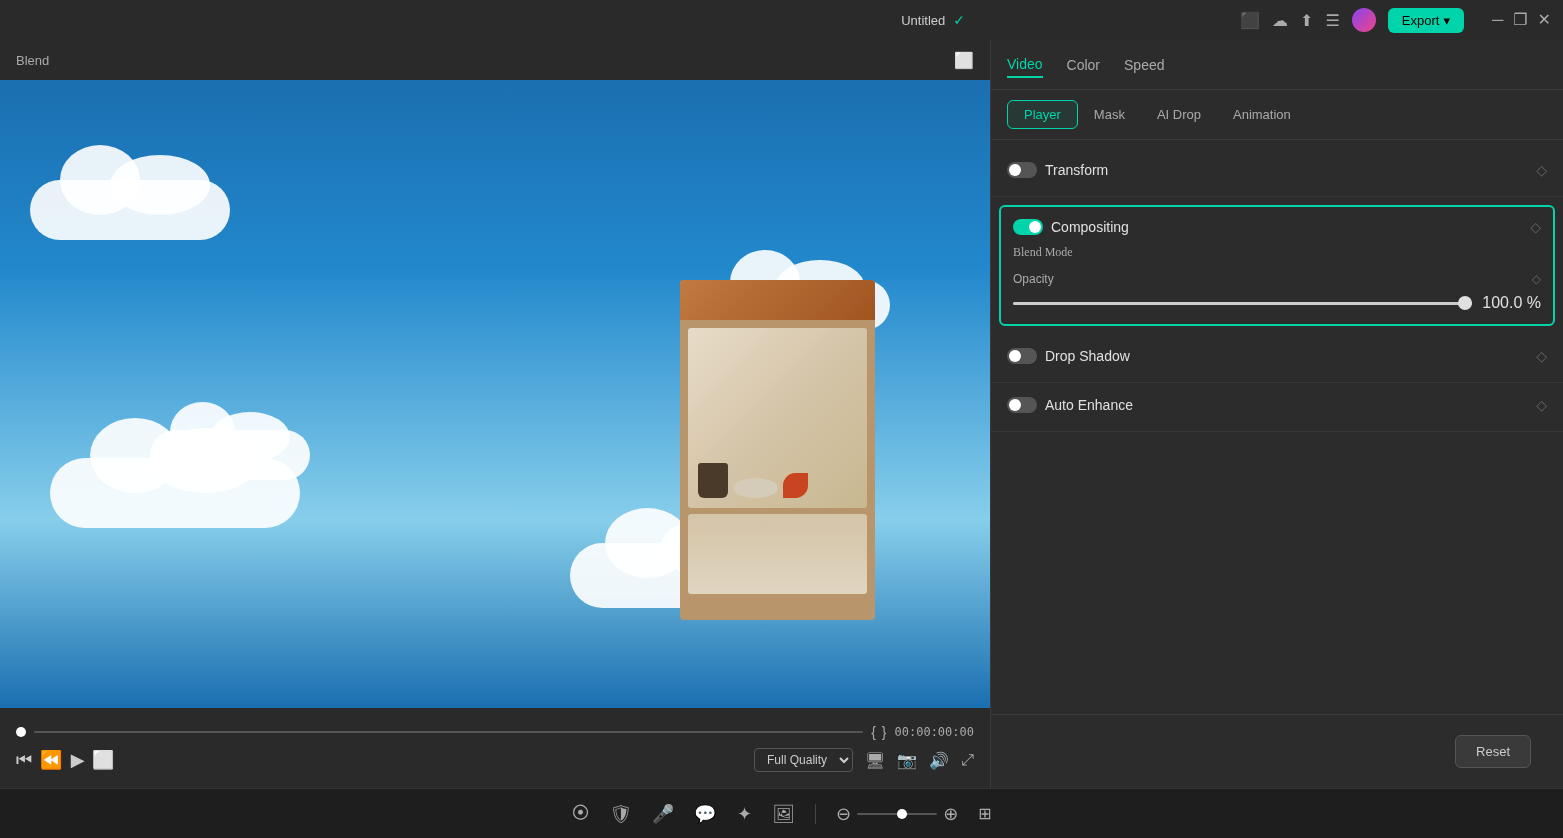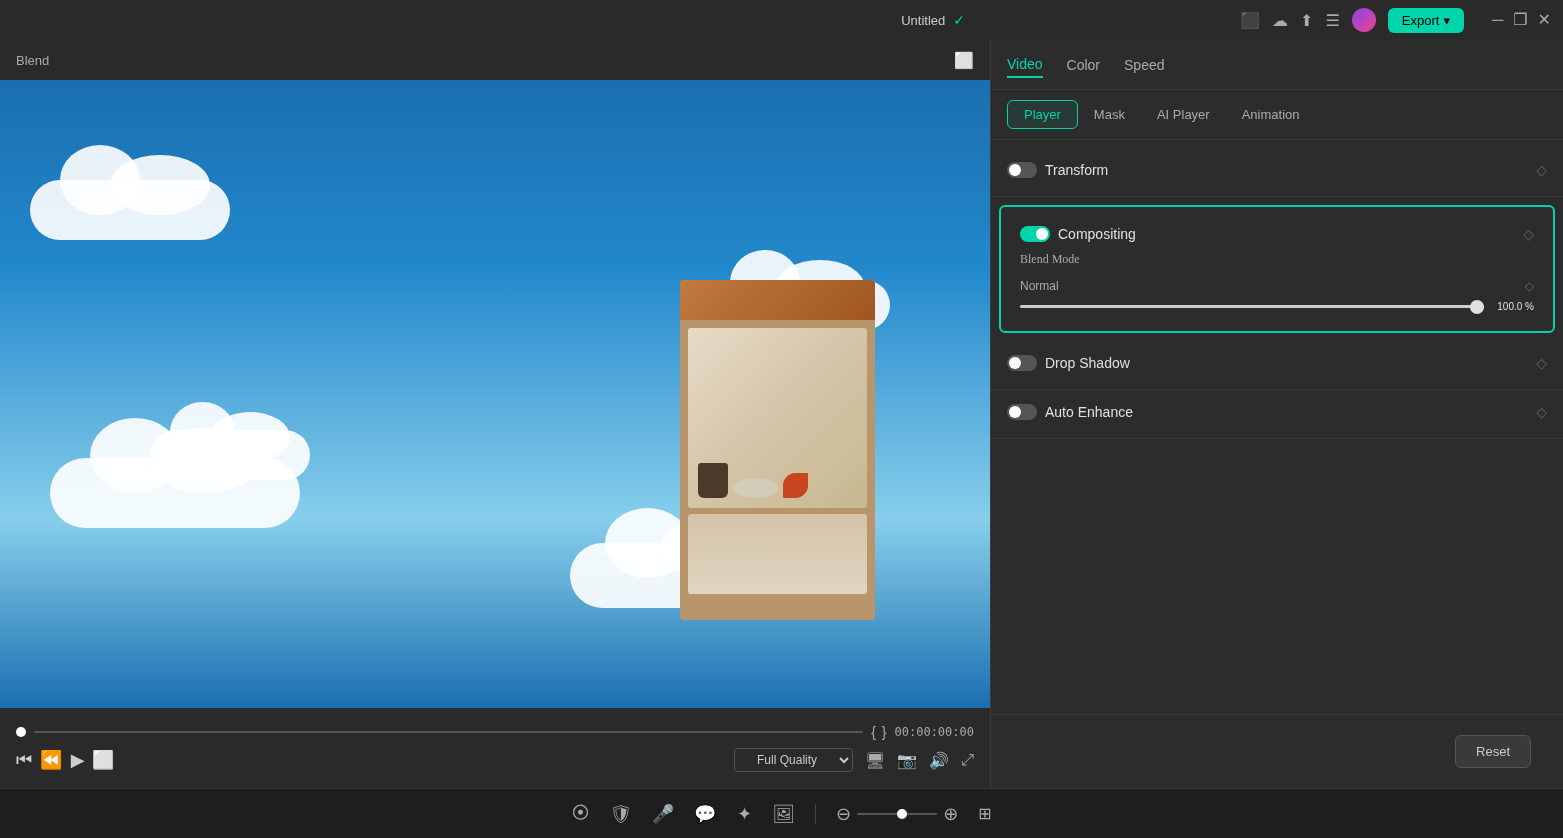--- a/index.html
+++ b/index.html
@@ -269,21 +269,21 @@
       display: flex;
       align-items: center;
       gap: 12px;
     }
     .quality-dropdown {
       background: transparent;
       border: 1px solid #555;
       border-radius: 4px;
       color: #ccc;
       font-size: 12px;
-      padding: 3px 18px;
+      padding: 3px 8px;
       cursor: pointer;
     }
     .ctrl-icon {
       color: #aaa;
       font-size: 16px;
       cursor: pointer;
     }
 
     
     .bottom-bar {
@@ -518,24 +518,23 @@
       width: 14px;
       height: 14px;
       border-radius: 50%;
       background: #e0e0e0;
       position: absolute;
       right: 0;
       top: -5.5px;
       cursor: pointer;
     }
     .opacity-value {
-      font-size: 10px;
+      font-size: 16px;
       color: #e0e0e0;
       min-width: 40px;
-      text-align: right;
     }
 
     
     .reset-btn {
       margin: 12px 16px;
       background: #3a3a3a;
       border: 1px solid #555;
       border-radius: 6px;
       color: #ccc;
       font-size: 13px;
@@ -648,54 +647,54 @@
 
     <div class="right-top-tabs">
       <span class="top-tab active">Video</span>
       <span class="top-tab">Color</span>
       <span class="top-tab">Speed</span>
     </div>
 
     <div class="sub-tabs">
       <span class="sub-tab active">Player</span>
       <span class="sub-tab">Mask</span>
-      <span class="sub-tab">AI Player</span>
+      <span class="sub-tab">AI Drop</span>
       <span class="sub-tab">Animation</span>
     </div>
 
     <div class="properties-panel">
 
       <div class="plain-section">
         <div class="section-header">
           <div class="section-left">
             <div class="toggle off">
               <div class="toggle-thumb"></div>
             </div>
             <span class="section-title">Transform</span>
           </div>
           <span class="diamond-icon">◇</span>
         </div>
       </div>
 
       <div style="padding: 8px; margin: 0;">
-        <div style="border: 2px solid #00d4aa; border-radius: 6px; padding: 19px; background: #2c2c2c;">
+        <div style="border: 2px solid #00d4aa; border-radius: 6px; padding: 12px; background: #2c2c2c;">
           <div class="section-header">
             <div class="section-left">
               <div class="toggle on">
                 <div class="toggle-thumb"></div>
               </div>
               <span class="section-title">Compositing</span>
             </div>
             <span class="diamond-icon">◇</span>
           </div>
 
           <div class="blend-label">Blend Mode</div>
 
           <div class="opacity-row">
-            <span class="opacity-label">Normal</span>
+            <span class="opacity-label">Opacity</span>
             <span class="opacity-diamond">◇</span>
           </div>
           <div class="slider-row">
             <div class="slider-track">
               <div class="slider-fill"></div>
               <div class="slider-thumb"></div>
             </div>
             <span class="opacity-value">
               <span>100.0</span>
               <span>%</span>

